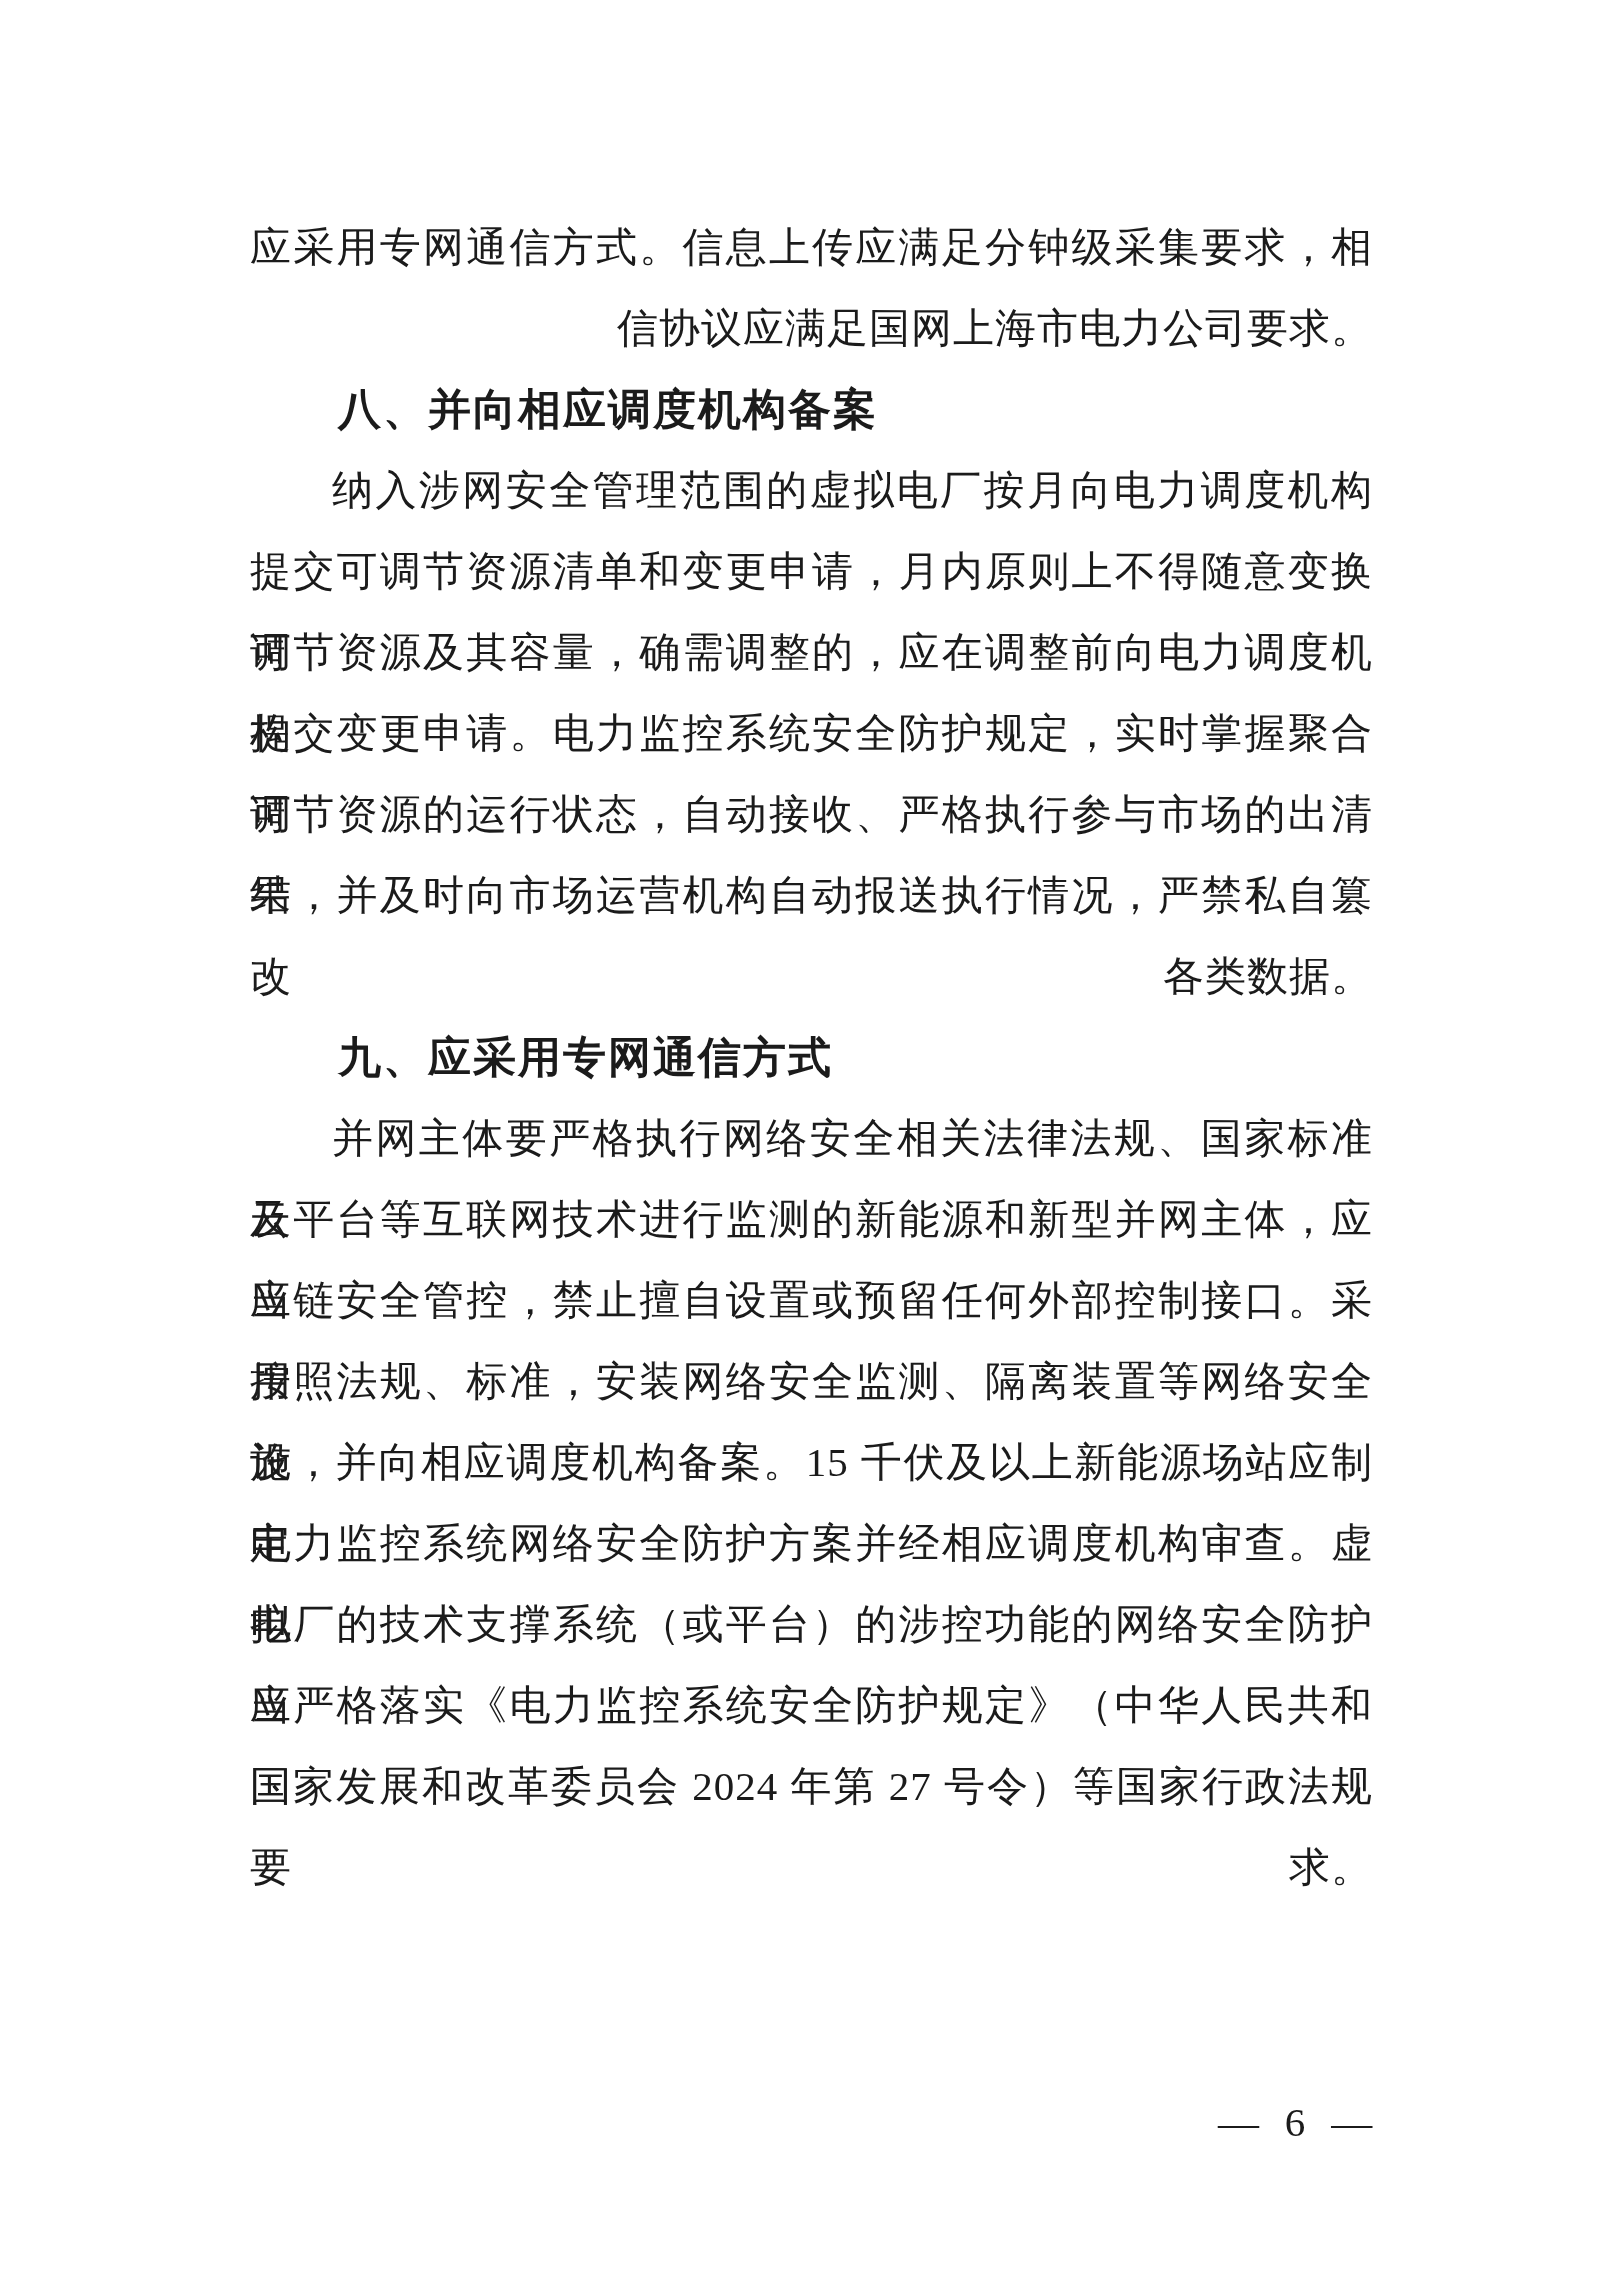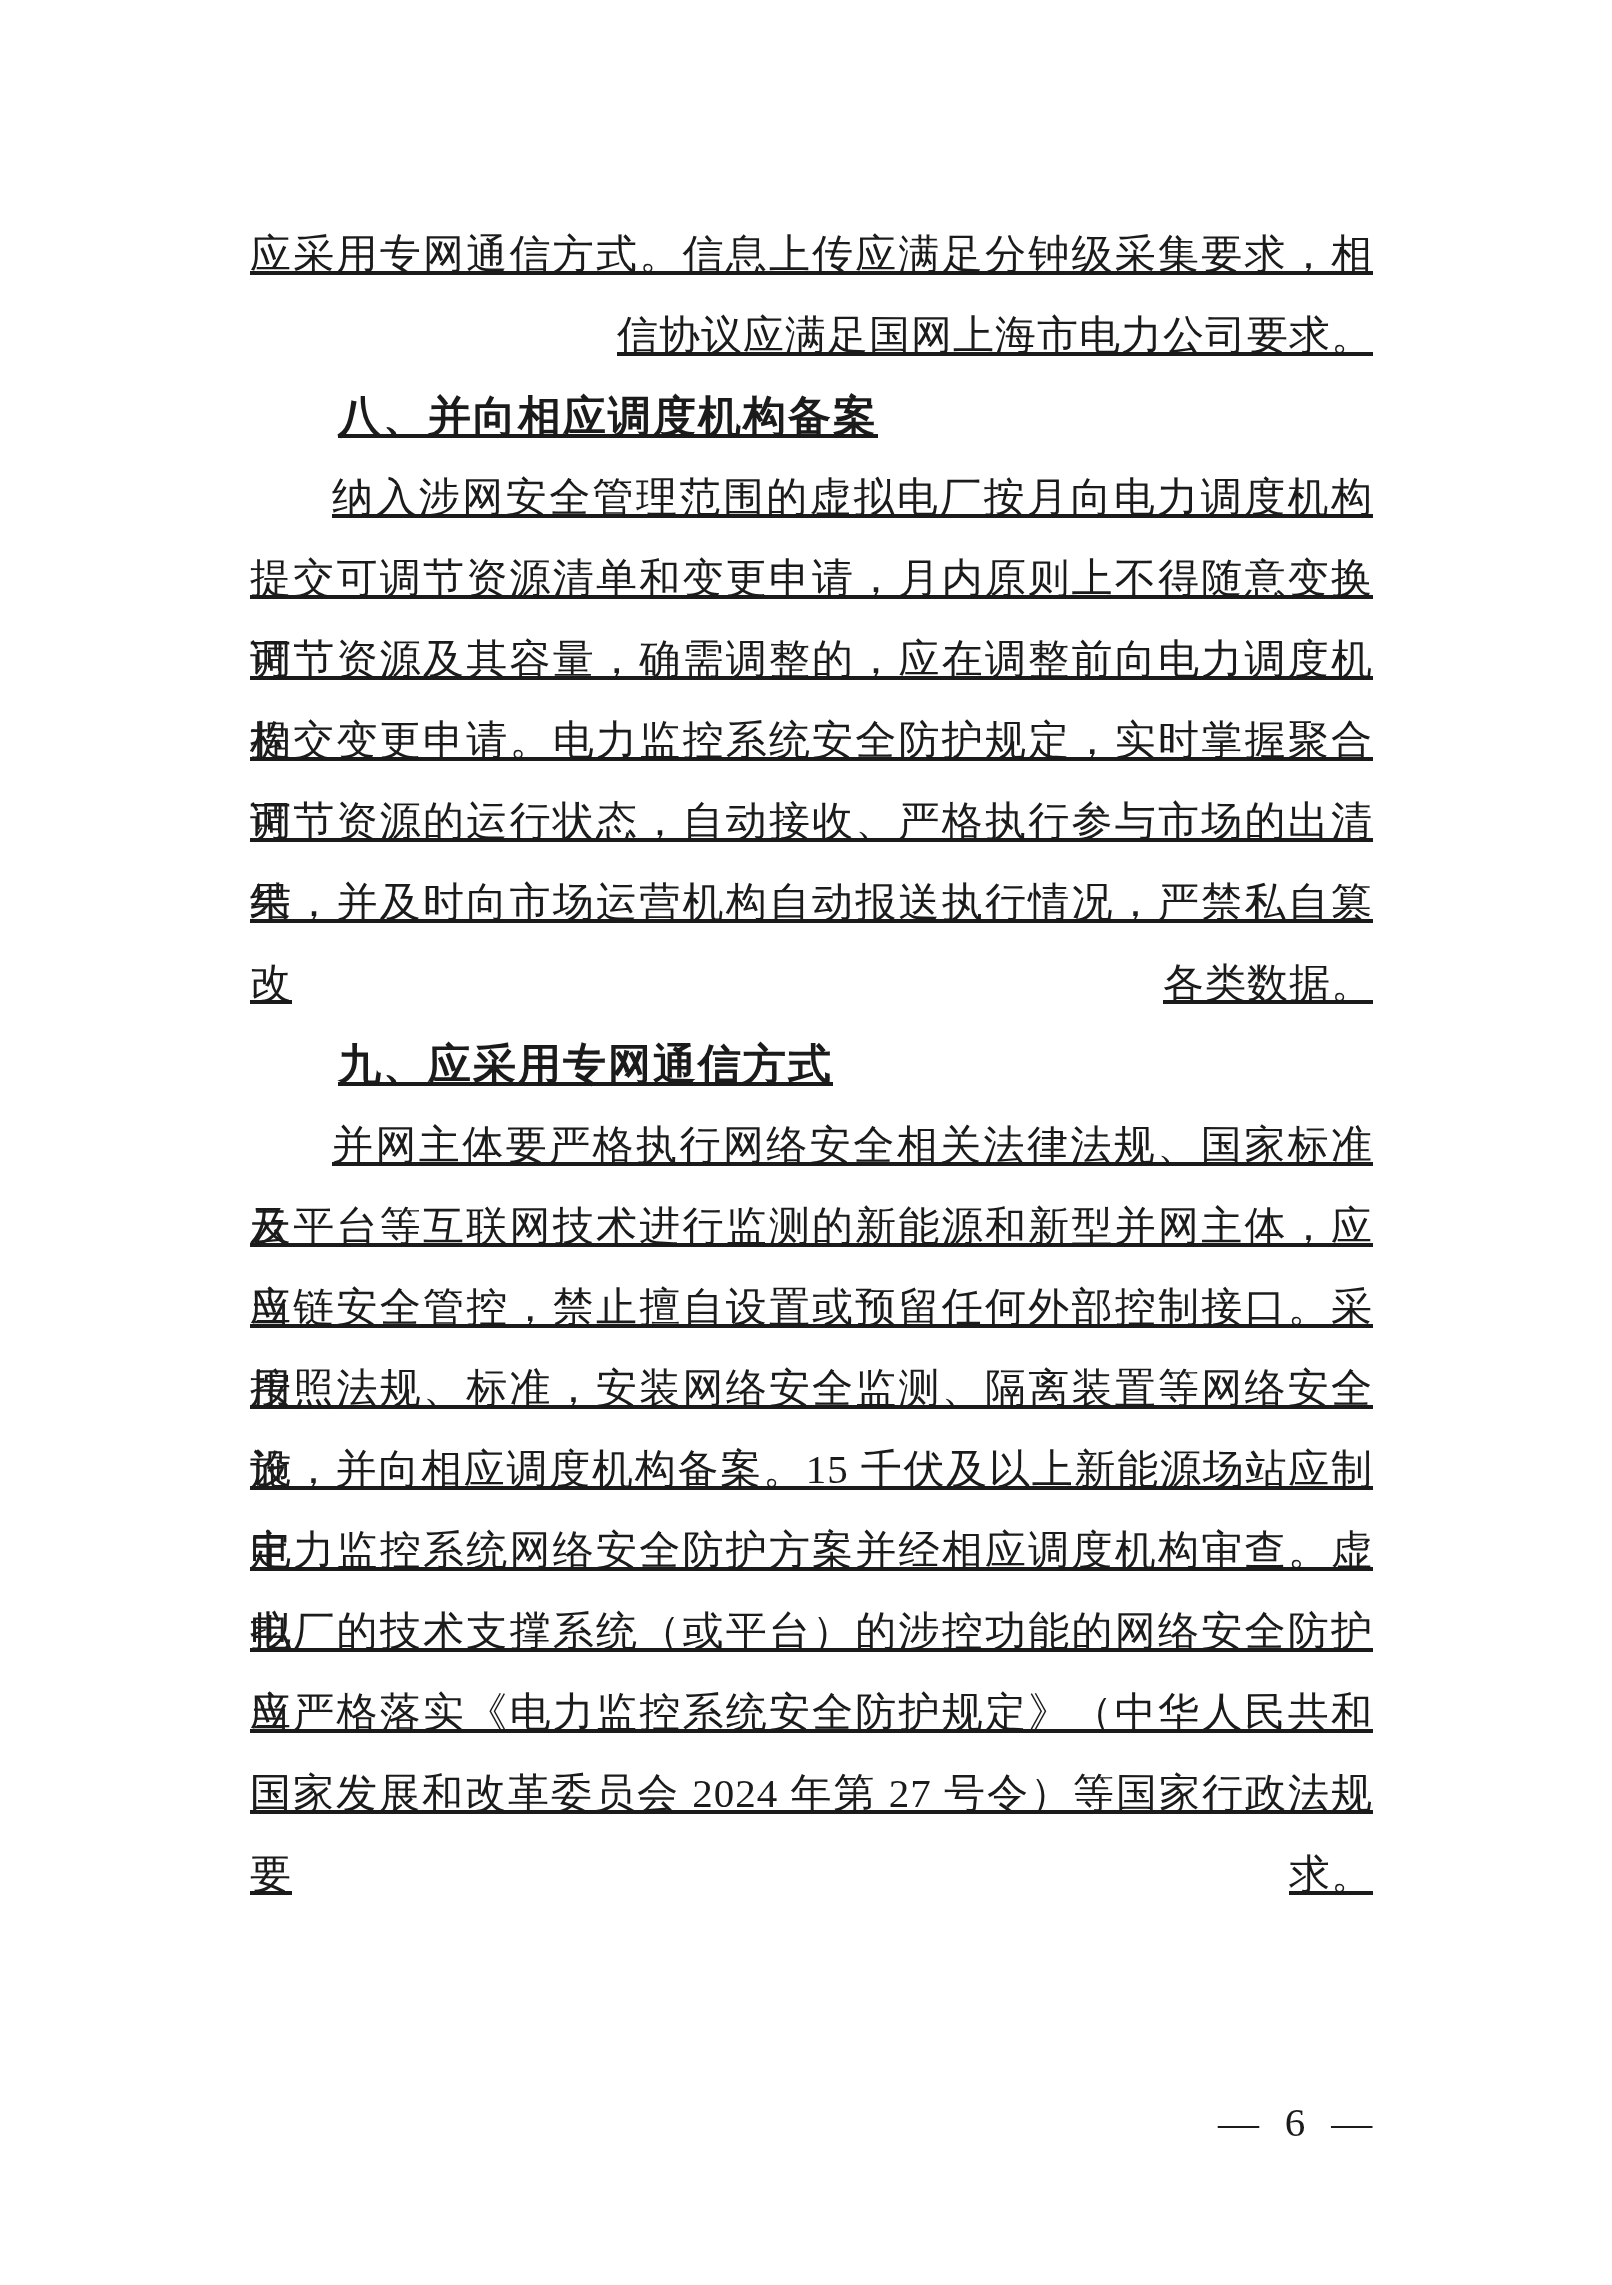--- a/index.html
+++ b/index.html
@@ -10,23 +10,22 @@
     height: 2286px;
     margin: 0 auto;
     background: #ffffff;
     overflow: hidden;
     font-family: "Liberation Serif", "DejaVu Serif", serif;
     color: #1b1b1b;
   }
   .text-block {
     position: absolute;
     left: 250px;
-    top: 214px;
+    top: 207px;
     width: 1123px;
-    text-decoration: underline;
   }
   .line {
     height: 81px;
     line-height: 81px;
     font-size: 41px;
     letter-spacing: 1px;
     white-space: nowrap;
     font-weight: 400;
   }
   

